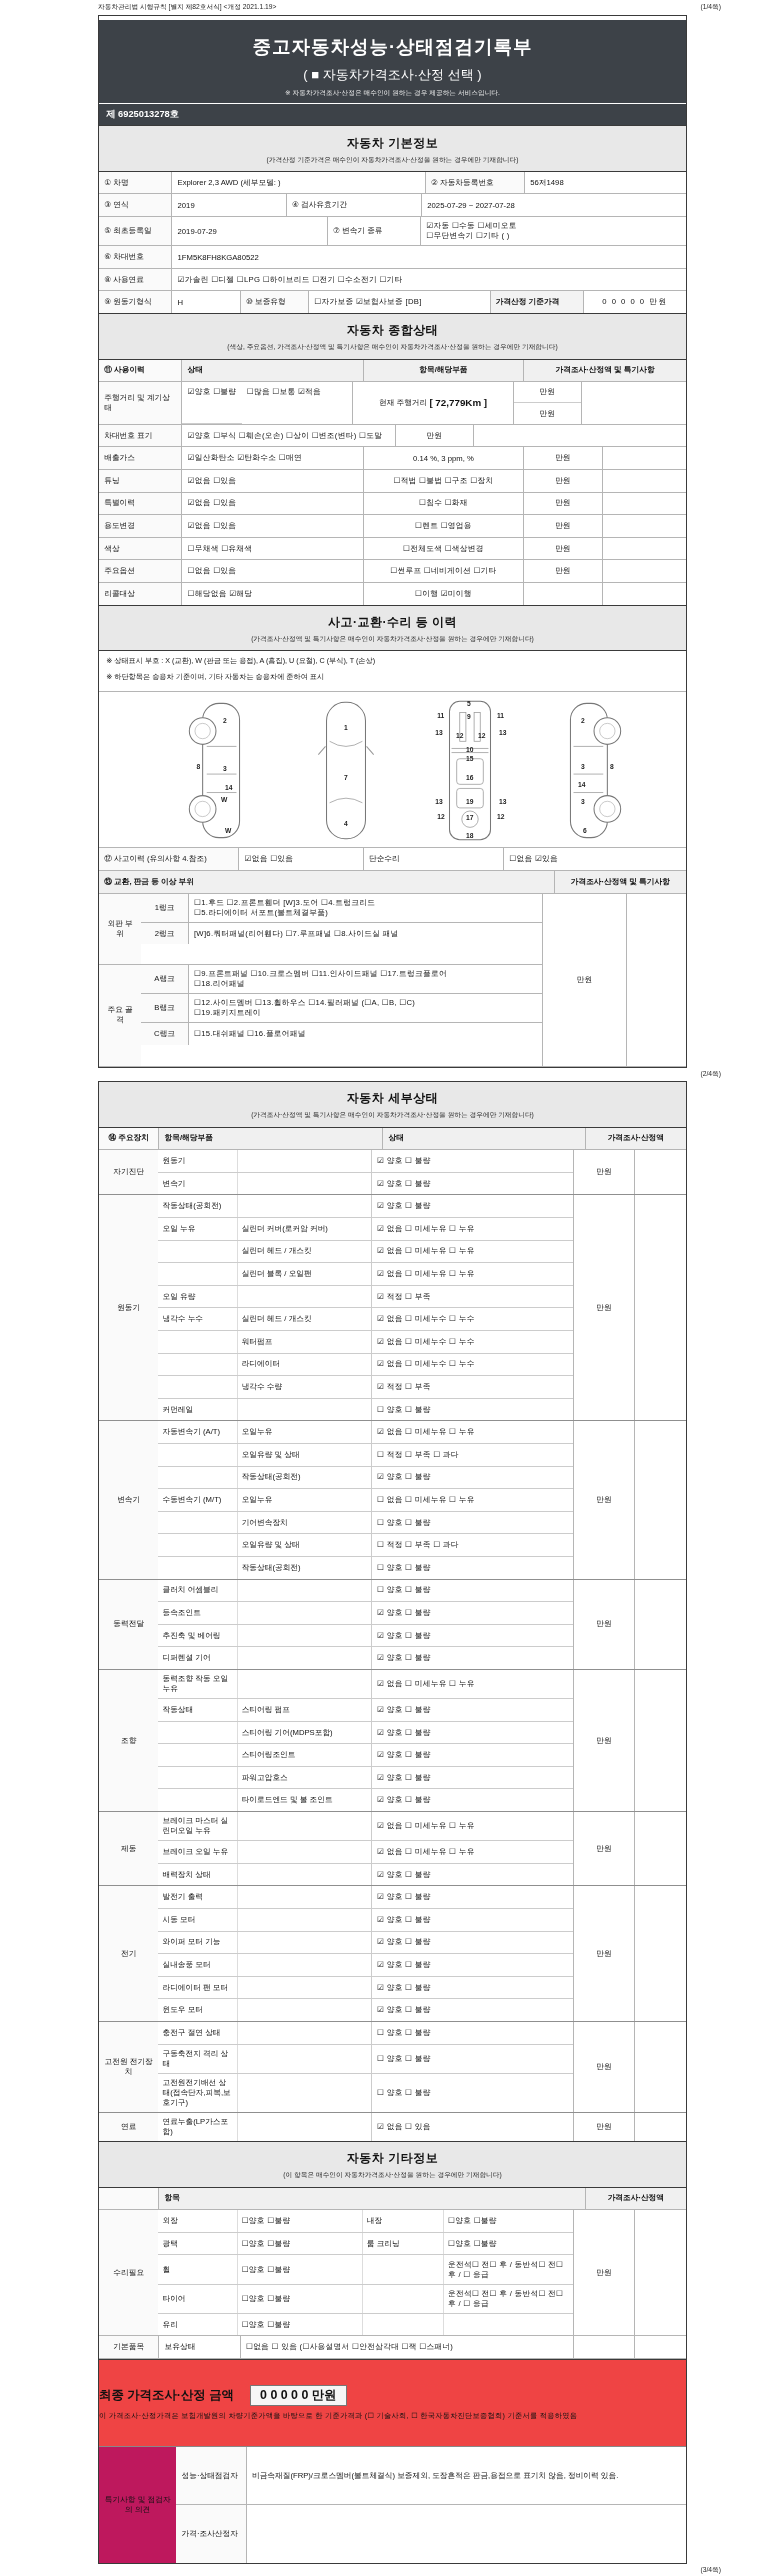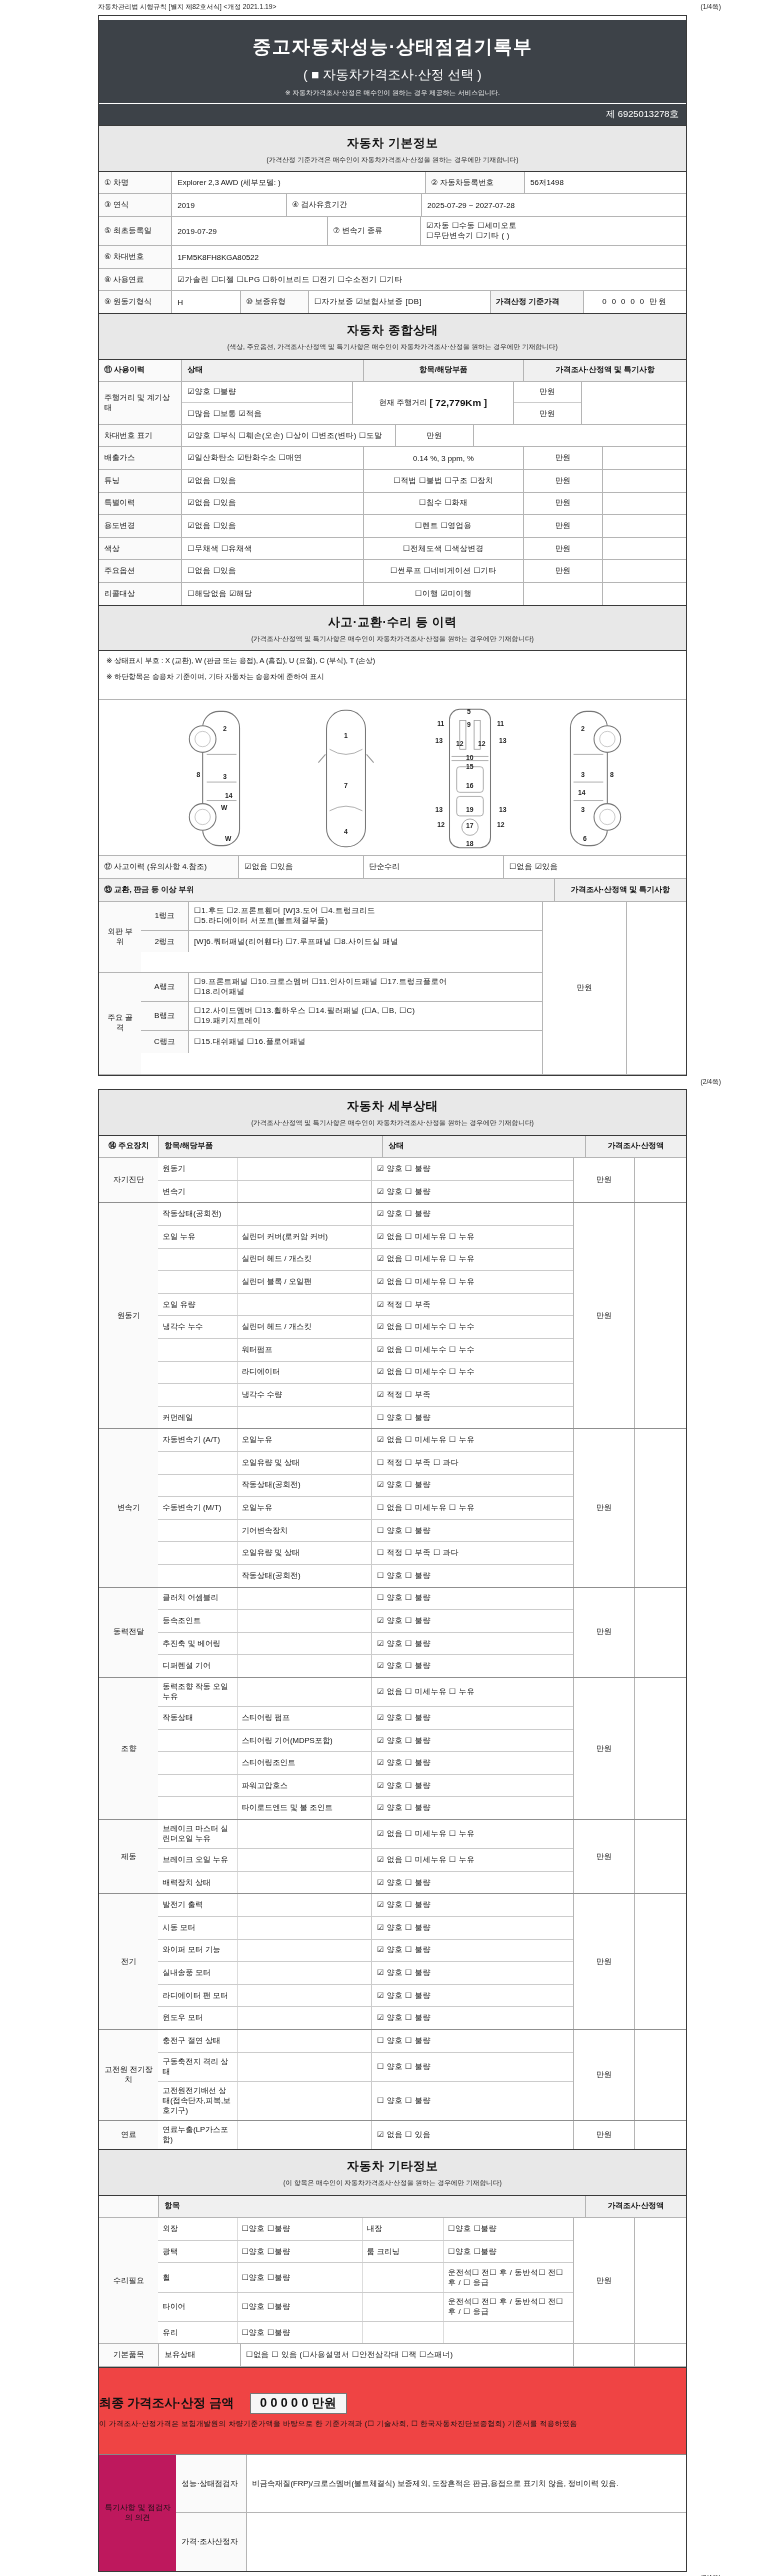--- a/index.html
+++ b/index.html
@@ -7,21 +7,21 @@
   .doc{position:absolute;left:98px;top:2.1px;width:623px}
   .metaline{display:flex;justify-content:space-between;font-size:6.7px;color:#222;padding:1px 0 3.1px 0}
   .marker{text-align:right;font-size:6.7px;color:#222;padding:2.1px 0}
   .page{width:587px;border:1.5px solid #3a3a3a;background:#fff}
   
   .whitegap{height:4.1px;background:#fff}
   .darkband{background:#3d4248;color:#fff;text-align:center;padding:13.4px 0 5.2px 0}
   .h-title{font-size:18.5px;letter-spacing:1px;font-weight:bold}
   .h-sub{font-size:13px;margin-top:7.2px}
   .h-note{font-size:6.7px;margin-top:5.2px;color:#eee}
-  .docno{background:#3d4248;color:#fff;text-align:right;font-size:9.3px;font-weight:normal;padding:4.1px 7.2px;border-top:1px solid #fff}
+  .docno{background:#3d4248;color:#fff;text-align:left;font-size:9.3px;font-weight:bold;padding:4.1px 7.2px;border-top:1px solid #fff}
   
   .secband{background:#e8e8e8;text-align:center;padding:8.2px 0 6.2px 0;border-top:1px solid #3a3a3a;border-bottom:1px solid #3a3a3a}
   .sectitle{font-size:12px;font-weight:bold;letter-spacing:0.5px}
   .secnote{font-size:6.7px;margin-top:4.1px;color:#222}
   
   .row{display:flex;border-bottom:0.5px solid #b5b5b5;min-height:21.6px;align-items:stretch}
   .row:last-child{border-bottom:none}
   .cell{padding:4.1px 5.2px;display:flex;align-items:center;border-left:0.5px solid #b5b5b5}
   .cell:first-child{border-left:none}
   .lab{background:#fafafa;width:62px;flex:0 0 auto}
@@ -139,21 +139,21 @@
     </div>
     <div class="tbl">
       <div class="row hdr">
         <div class="cell o-lab">⑪ 사용이력</div>
         <div class="cell o-state">상태</div>
         <div class="cell o-item">항목/해당부품</div>
         <div class="cell o-note" style="flex:1;justify-content:center">가격조사·산정액 및 특기사항</div>
       </div>
       <div class="row">
         <div class="cell o-lab">주행거리 및 계기상태</div>
-        <div style="width:170px;flex:0 0 auto;display:flex;flex-direction:column;border-left:0.5px solid #b5b5b5">
+        <div style="width:170px;flex:0 0 auto;display:flex;border-left:0.5px solid #b5b5b5">
           <div class="ck" style="padding:5.2px;border-bottom:0.5px solid #ccc">☑양호  ☐불량</div>
           <div class="ck" style="padding:5.2px">☐많음  ☐보통  ☑적음</div>
         </div>
         <div class="cell o-item">
           <span>현재 주행거리</span>&nbsp;
           <span class="big-km">[ 72,779Km ]</span>
         </div>
         <div style="width:67px;flex:0 0 auto;display:flex;flex-direction:column;border-left:0.5px solid #b5b5b5">
           <div style="padding:5.2px;text-align:center;border-bottom:0.5px solid #ccc">만원</div>
           <div style="padding:5.2px;text-align:center">만원</div>
@@ -215,21 +215,21 @@
         <div class="cell o-price"></div>
         <div class="cell o-note"></div>
       </div>
     </div>
 
     <div class="secband">
       <div class="sectitle">사고·교환·수리 등 이력</div>
       <div class="secnote">(가격조사·산정액 및 특기사항은 매수인이 자동차가격조사·산정을 원하는 경우에만 기재합니다)</div>
     </div>
     <div class="legend">※ 상태표시 부호 : X (교환), W (판금 또는 용접), A (흠집), U (요철), C (부식), T (손상)</div>
-    <div class="legend" style="padding-bottom:17px;border-bottom:0.5px solid #b5b5b5">※ 하단항목은 승용차 기준이며, 기타 자동차는 승용차에 준하여 표시</div>
+    <div class="legend" style="padding-bottom:9px;border-bottom:0.5px solid #b5b5b5">※ 하단항목은 승용차 기준이며, 기타 자동차는 승용차에 준하여 표시</div>
 
     <div class="diag">
 
       <div class="view" style="left:77px">
         <svg class="car" width="82" height="147" viewBox="0 0 160 286">
           <rect x="52" y="12" width="72" height="262" rx="32" fill="none" stroke="#777" stroke-width="2"></rect>
           <path d="M60 96 L118 96 M60 186 L118 186 M60 150 L118 150" stroke="#999" stroke-width="1.5" fill="none"></path>
           <circle cx="52" cy="66" r="26" fill="#fff" stroke="#777" stroke-width="2"></circle>
           <circle cx="52" cy="66" r="15" fill="none" stroke="#999" stroke-width="1"></circle>
           <circle cx="52" cy="218" r="26" fill="#fff" stroke="#777" stroke-width="2"></circle>

